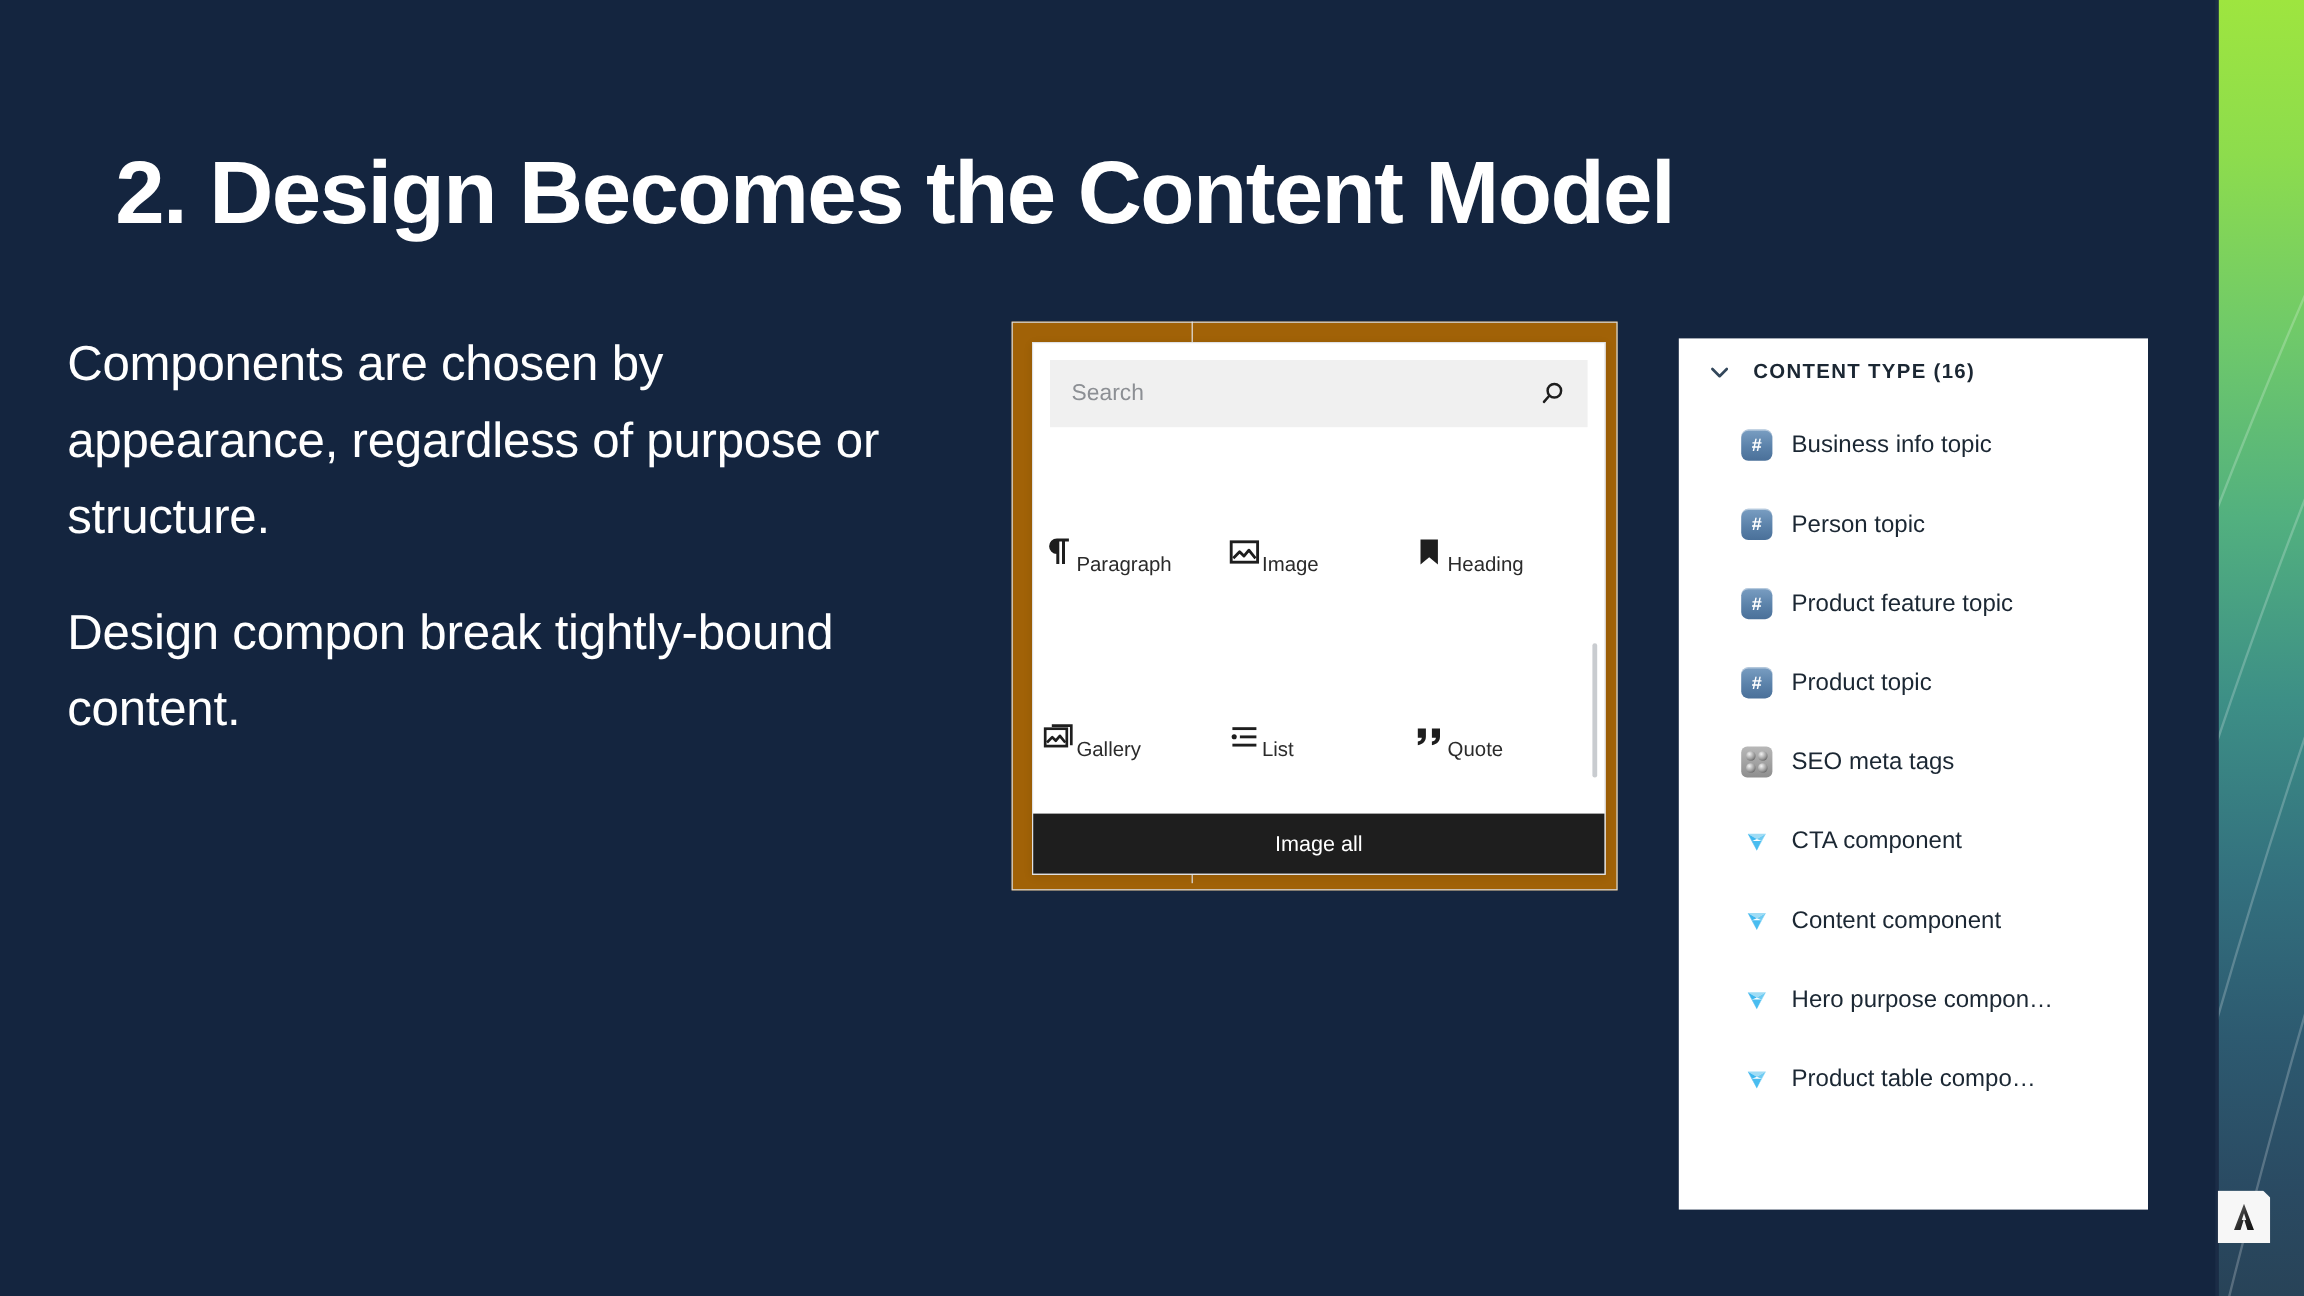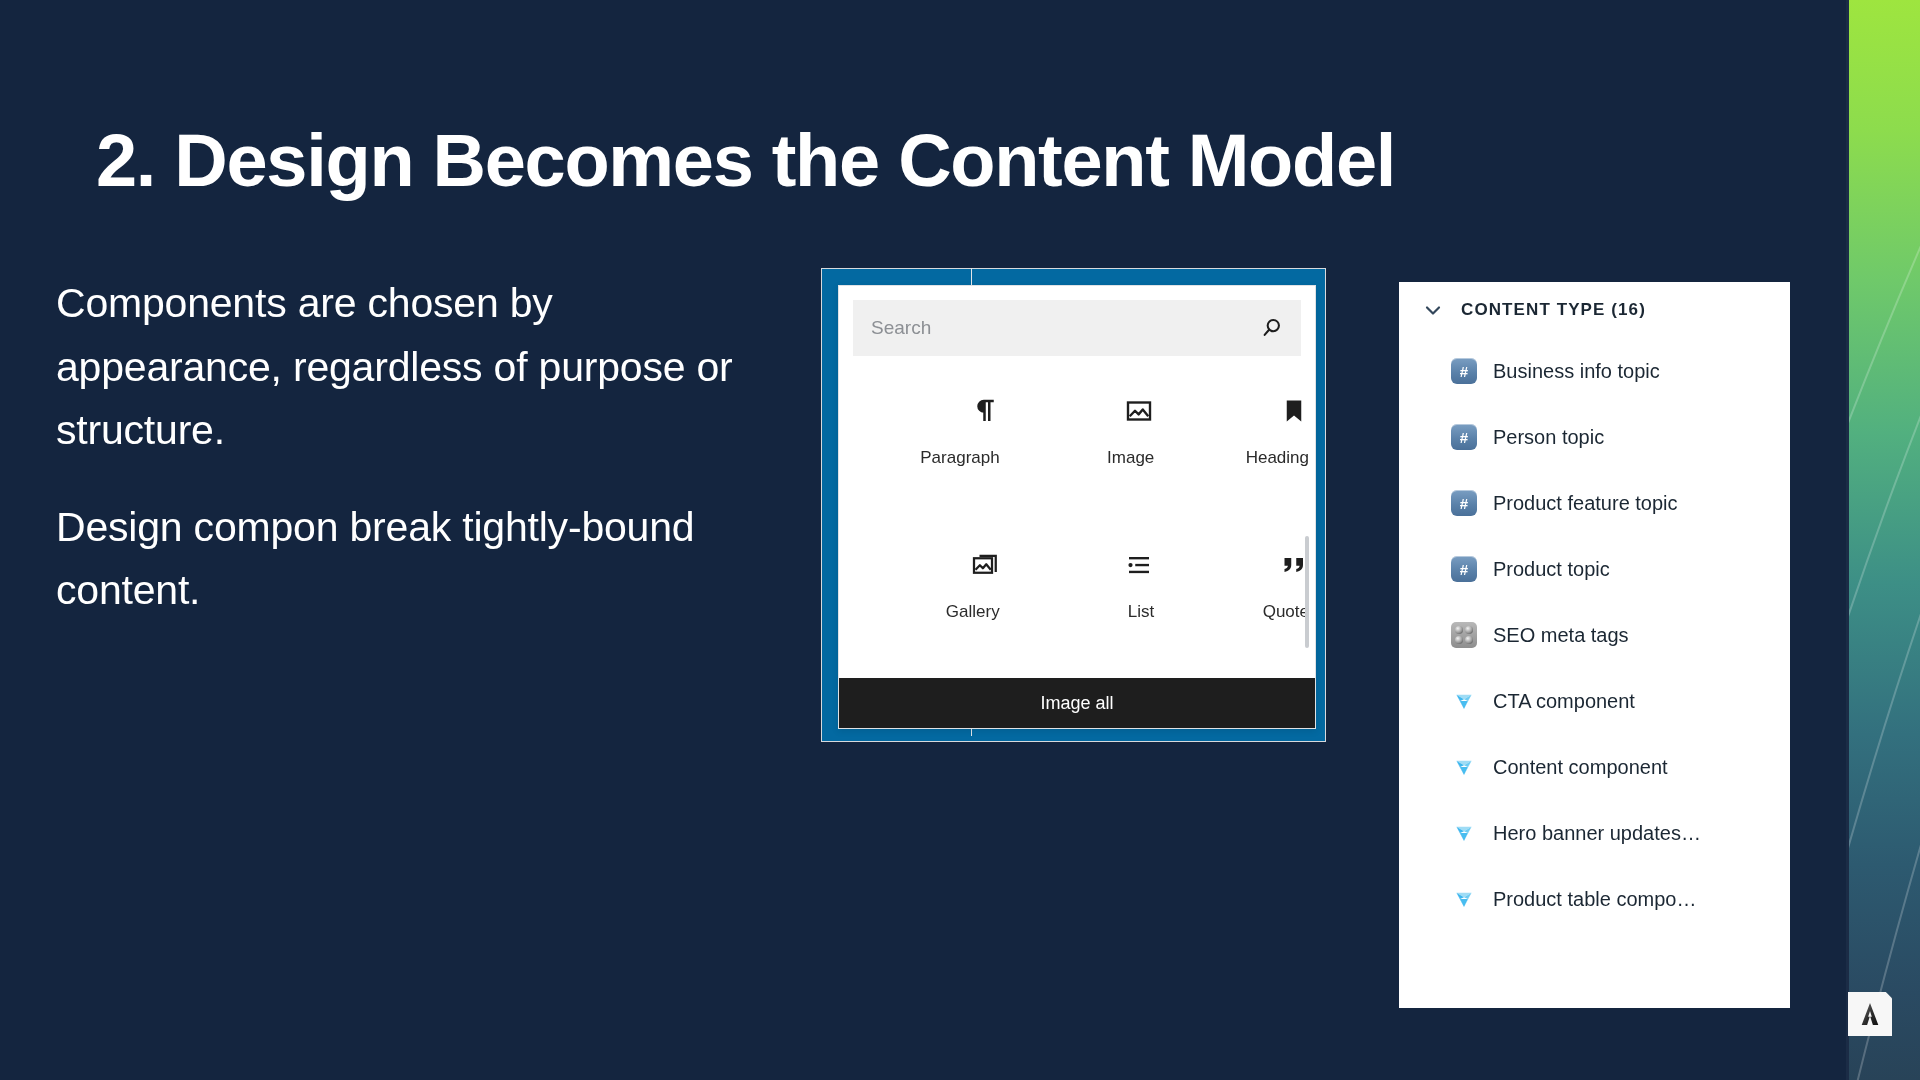--- a/index.html
+++ b/index.html
@@ -39,23 +39,23 @@
     position:absolute; left:56px; top:272px; width:700px;
   }
   .para {
     color:#ffffff; font-size:41px; line-height:1.55;
     font-weight:400; margin-bottom:33px; letter-spacing:-0.2px;
   }
   .para:last-child { margin-bottom:0; }
 
   
   #inserter-outer {
-    position:absolute; left:821px; top:268px;
+    position:absolute; left:843px; top:268px;
     width:505px; height:474px;
-    background:#0369a1;
+    background:#a16207;
     border:1px solid #d8dadd;
   }
   #inserter-tail {
     position:absolute; left:149px; top:-1px; width:1px; height:468px;
     background:#e3e5e8;
   }
   #inserter-inner {
     position:absolute; left:16px; top:16px; right:9px; bottom:12px;
     background:#ffffff;
     border:1px solid #e0e2e5;
@@ -75,22 +75,22 @@
   #inserter-search input::placeholder { color:#8c8f94; }
   #search-icon { width:26px; height:26px; flex:0 0 26px; color:#1e1e1e; }
 
   #block-grid {
     flex:1; display:grid;
     grid-template-columns:repeat(3,1fr);
     grid-template-rows:repeat(2,1fr);
     padding:14px 6px 0 6px;
   }
   .block-item {
-    display:flex; flex-direction:column;
-    align-items:flex-end; justify-content:flex-start;
+    display:flex; flex-direction:row;
+    align-items:center; justify-content:flex-start;
     padding-top:26px; cursor:pointer;
   }
   .block-icon { width:30px; height:30px; color:#1e1e1e; }
   .block-label {
     margin-top:22px; font-size:17px; color:#2b2b2b;
     font-family:"Liberation Sans", sans-serif;
   }
 
   #browse-all {
     height:50px; background:#1e1e1e; color:#ffffff;
@@ -344,21 +344,21 @@
       <span class="ct-emoji">
         <svg class="emoji-gem" viewBox="0 0 24 24">
           <path fill="#9fdcf5" d="M5 6.3h14l-7 4.1z"></path>
           <path fill="#3db7ef" d="M5 6.3l7 4.1-3.6 1.5z"></path>
           <path fill="#6ecbf2" d="M19 6.3l-7 4.1 3.6 1.5z"></path>
           <path fill="#49bdf0" d="M8.4 11.9h7.2L12 19.4z"></path>
           <path fill="#2ea8e6" d="M8.4 11.9L12 19.4 5 6.3z"></path>
           <path fill="#7ad2f5" d="M15.6 11.9L12 19.4 19 6.3z"></path>
         </svg>
       </span>
-      <span class="ct-label">Hero banner updates…</span>
+      <span class="ct-label">Hero purpose compon…</span>
     </div>
 
 
     <div class="ct-item">
       <span class="ct-emoji">
         <svg class="emoji-gem" viewBox="0 0 24 24">
           <path fill="#9fdcf5" d="M5 6.3h14l-7 4.1z"></path>
           <path fill="#3db7ef" d="M5 6.3l7 4.1-3.6 1.5z"></path>
           <path fill="#6ecbf2" d="M19 6.3l-7 4.1 3.6 1.5z"></path>
           <path fill="#49bdf0" d="M8.4 11.9h7.2L12 19.4z"></path>

